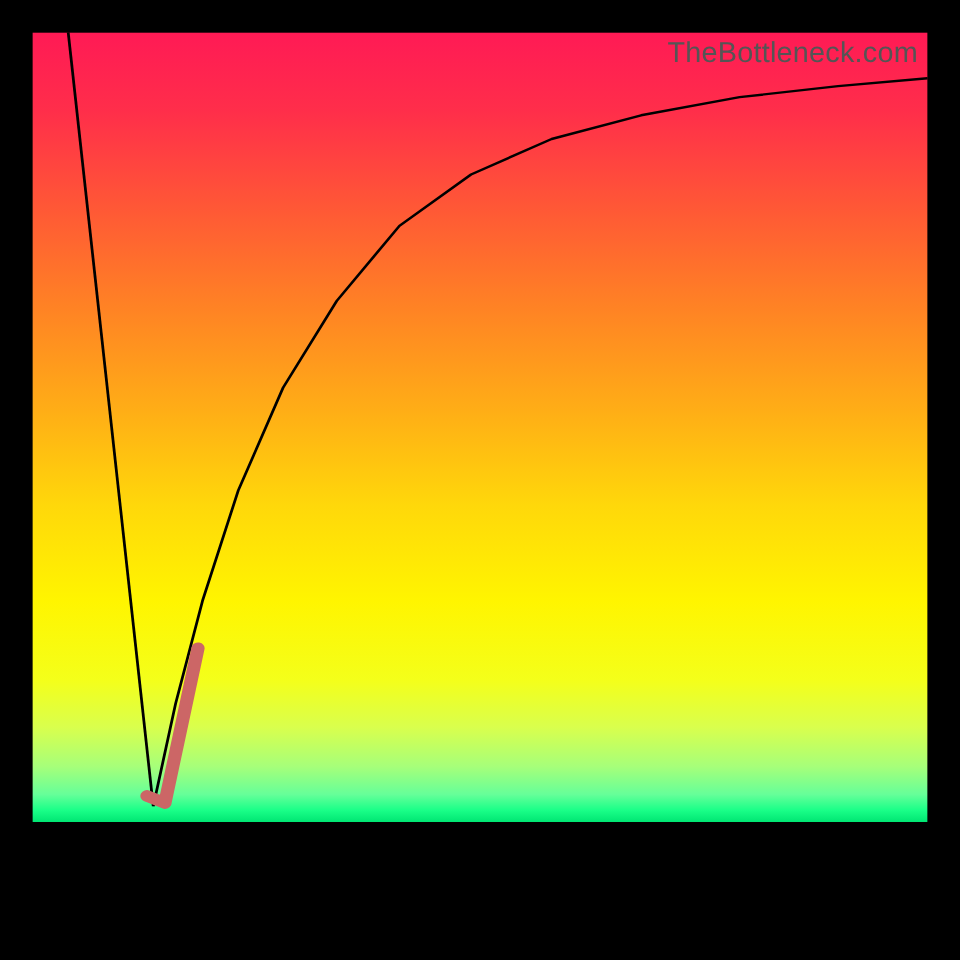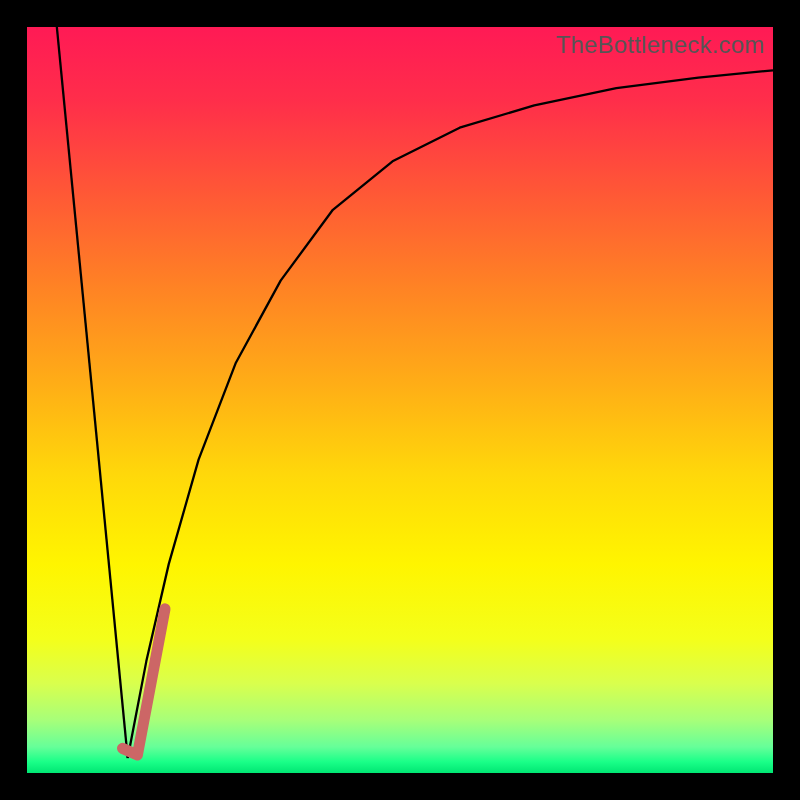--- a/index.html
+++ b/index.html
@@ -16,21 +16,21 @@
     left: 0; top: 0;
     width: 800px;
     height: 800px;
     background: #000;
   }
   .plot-area {
     position: absolute;
     left: 27px;
     top: 27px;
     width: 746px;
-    height: 746px;
+    height: 658px;
     overflow: visible;
     border-radius: 12px;
   }
   .gradient-bg {
     position: absolute;
     left: 0; top: 0;
     width: 100%;
     height: 100%;
   }
   .watermark {

